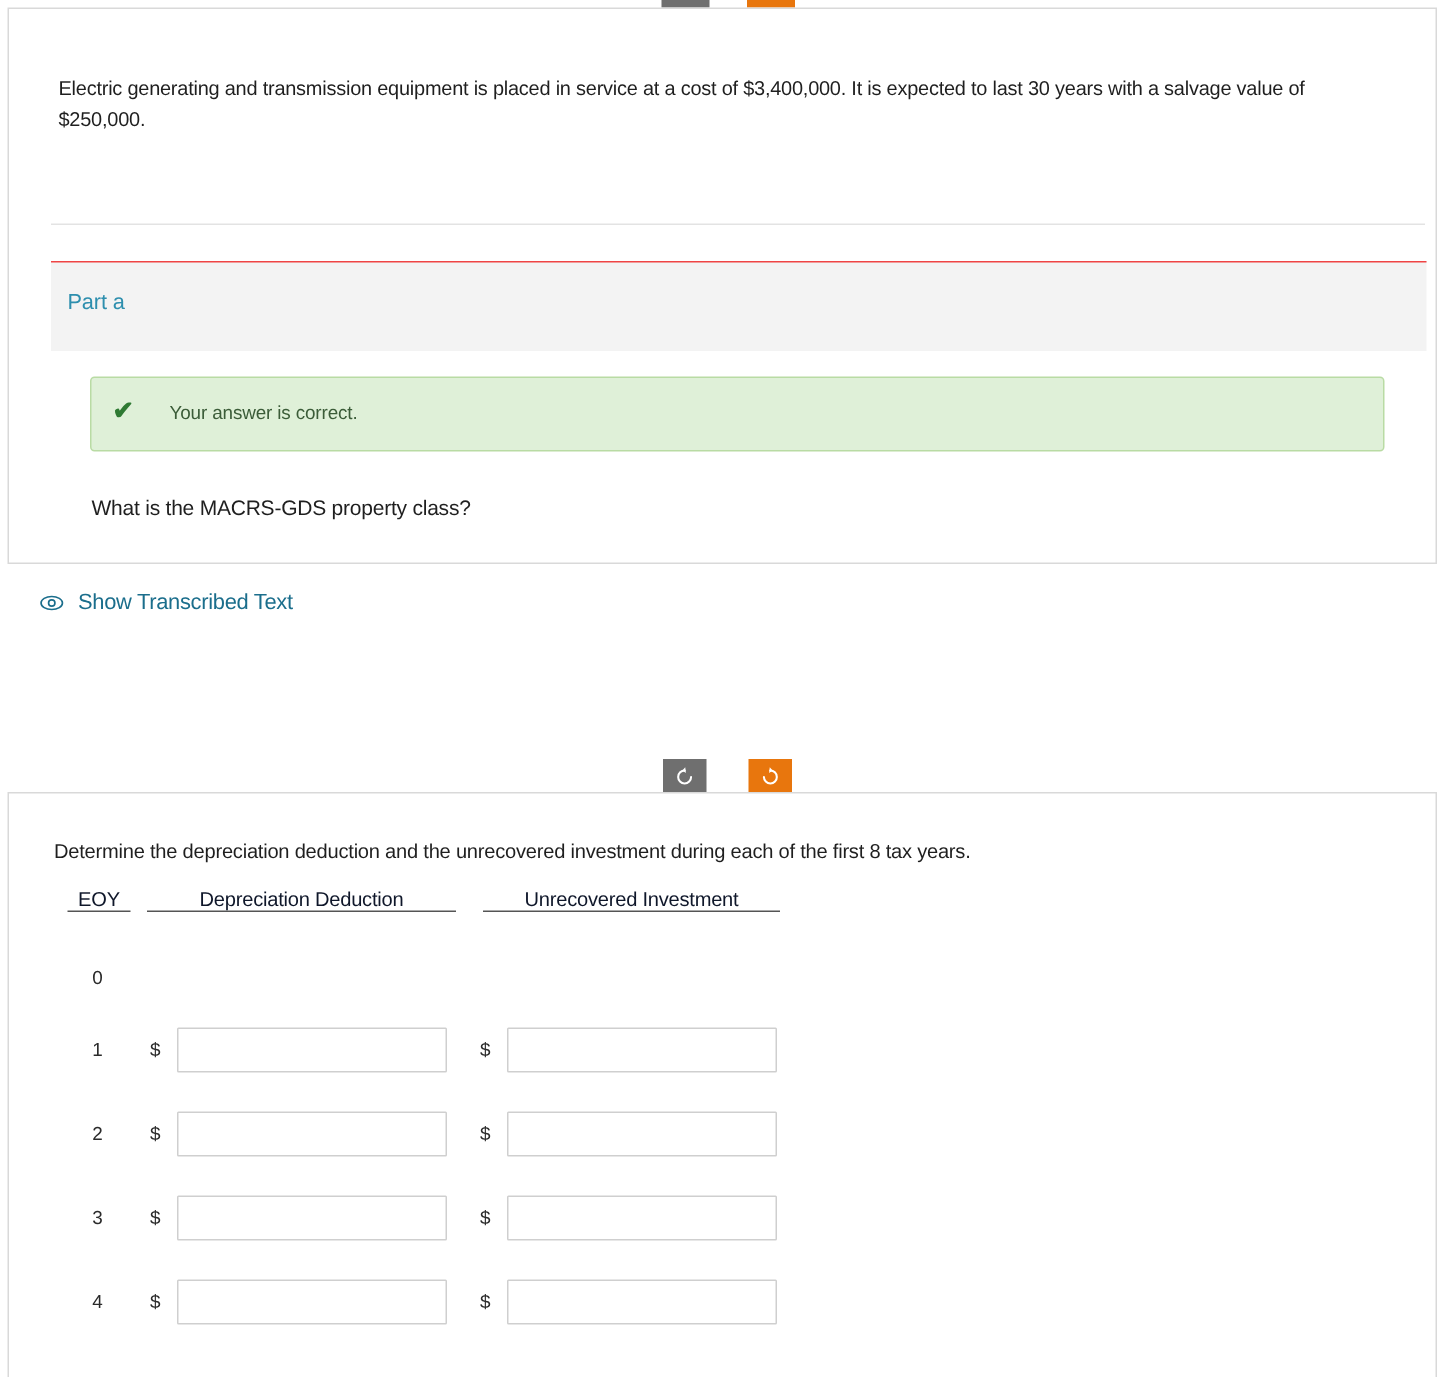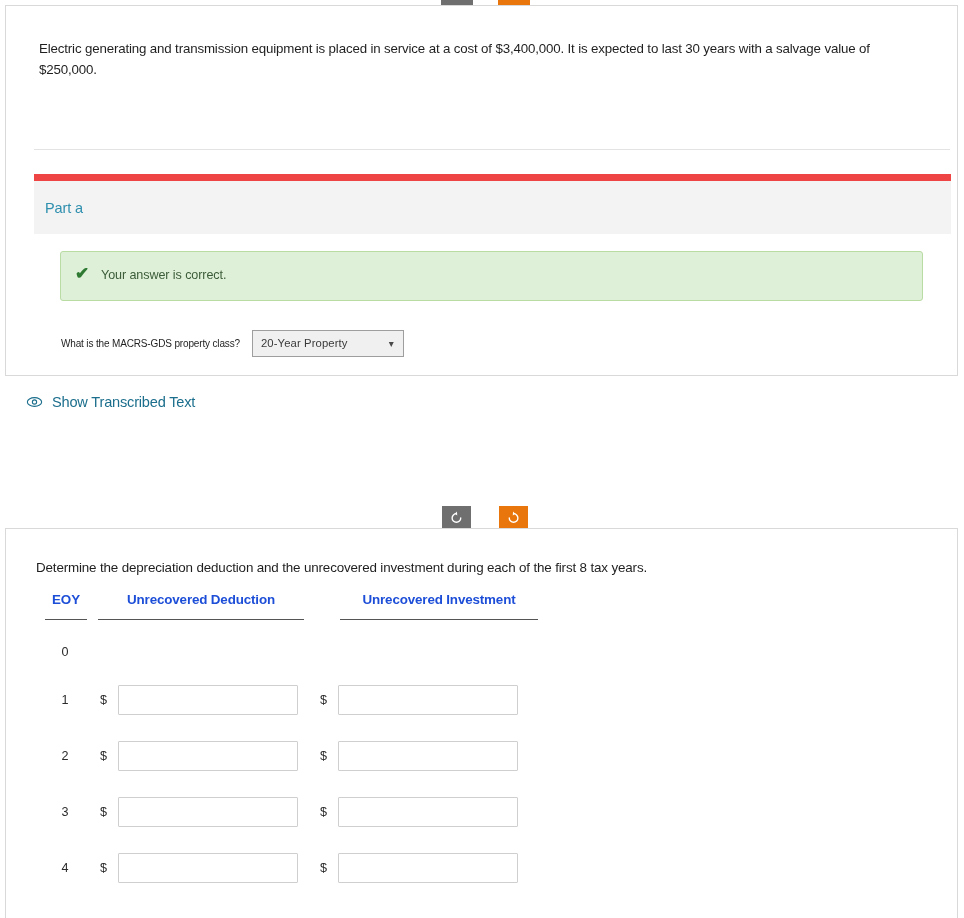--- a/index.html
+++ b/index.html
@@ -40,21 +40,21 @@
     background: #ffffff;
     border: 1px solid #d9d9d9;
     box-sizing: border-box;
   }
   #card-top    { top: 5px;   height: 371px; }
   #card-bottom { top: 528px; height: 400px; }
 
   .prompt-text {
     position: absolute;
     left: 33px;
-    top: 32px;
+    top: 42px;
     width: 886px;
     font-size: 13.3px;
     line-height: 21px;
     color: #1f1f1f;
     letter-spacing: -0.15px;
   }
 
   .divider {
     position: absolute;
     left: 28px;
@@ -64,21 +64,21 @@
     background: #e3e3e3;
   }
 
   .part-band {
     position: absolute;
     left: 28px;
     top: 168px;
     width: 917px;
     height: 60px;
     background: #f3f3f3;
-    border-top: 7px solid #ef4444;
+    border-top: 1px solid #ef4444;
     box-sizing: border-box;
   }
   .part-label {
     position: absolute;
     left: 11px;
     top: 19px;
     font-size: 14.5px;
     color: #2e8fae;
     letter-spacing: -0.1px;
   }
@@ -97,36 +97,36 @@
   .success-check {
     position: absolute;
     left: 14px;
     top: 11px;
     font-size: 17px;
     color: #2f7a33;
     font-weight: bold;
   }
   .success-msg {
     position: absolute;
-    left: 40px;
+    left: 52px;
     top: 16px;
     font-size: 12.6px;
     color: #3b5c38;
     letter-spacing: -0.1px;
   }
 
   .q-row {
     position: absolute;
     left: 55px;
     top: 324px;
     display: flex;
     align-items: center;
   }
   .q-text {
-    font-size: 10px;
+    font-size: 14px;
     color: #1f1f1f;
     letter-spacing: -0.15px;
     margin-right: 12px;
   }
   .q-select {
     width: 152px;
     height: 27px;
     background: #f0f0f0;
     border: 1px solid #9e9e9e;
     box-sizing: border-box;
@@ -192,31 +192,30 @@
     left: 36px;
     top: 560px;
     font-size: 13.4px;
     color: #1f1f1f;
     letter-spacing: -0.15px;
   }
 
   .th {
     position: absolute;
     font-size: 13.4px;
-    color: #1d4ed8;
+    color: #0f172a;
     letter-spacing: -0.15px;
-    padding-bottom: 12px;
+    padding-bottom: 0;
     border-bottom: 1px solid #555555;
     text-align: center;
     box-sizing: border-box;
-    font-weight: bold;
   }
   #th-eoy  { left: 45px;  top: 592px; width: 42px; }
   #th-dep  { left: 98px;  top: 592px; width: 206px; }
-  #th-unr  { left: 340px; top: 592px; width: 198px; }
+  #th-unr  { left: 322px; top: 592px; width: 198px; }
 
   .row-num {
     position: absolute;
     font-size: 12.6px;
     color: #2b2b2b;
     width: 20px;
     text-align: center;
   }
   .dollar {
     position: absolute;
@@ -259,24 +258,20 @@
     <div class="part-label">Part a</div>
   </div>
 
   <div class="success-box">
     <span class="success-check">✔</span>
     <span class="success-msg">Your answer is correct.</span>
   </div>
 
   <div class="q-row">
     <span class="q-text">What is the MACRS-GDS property class?</span>
-    <div class="q-select">
-      <span>20-Year Property</span>
-      <span class="chev">▾</span>
-    </div>
   </div>
 </div>
 
 <div class="transcribe">
   <svg class="eye-icon" viewBox="0 0 20 14">
     <ellipse cx="10" cy="7" rx="8.4" ry="5.1" fill="none" stroke="#1b6e8c" stroke-width="1.3"></ellipse>
     <circle cx="10" cy="7" r="2.5" fill="none" stroke="#1b6e8c" stroke-width="1.3"></circle>
   </svg>
   <span class="transcribe-label">Show Transcribed Text</span>
 </div>
@@ -294,21 +289,21 @@
       <path d="M7.6 0.6 L10.0 3.3 L7.1 5.4 Z" fill="#ffffff"></path>
     </svg>
   </div>
 </div>
 
 <div class="card" id="card-bottom"></div>
 
 <div class="task-text">Determine the depreciation deduction and the unrecovered investment during each of the first 8 tax years.</div>
 
 <div class="th" id="th-eoy">EOY</div>
-<div class="th" id="th-dep">Unrecovered Deduction</div>
+<div class="th" id="th-dep">Depreciation Deduction</div>
 <div class="th" id="th-unr">Unrecovered Investment</div>
 
 <div class="row-num" style="left:55px; top:645px;">0</div>
 
 <div class="row-num" style="left:55px; top:693px;">1</div>
 <div class="dollar dep" style="top:693px;">$</div>
 <input class="cell-input dep" style="top: 685px;" value="">
 <div class="dollar unr" style="top:693px;">$</div>
 <input class="cell-input unr" style="top: 685px;" value="">
 

